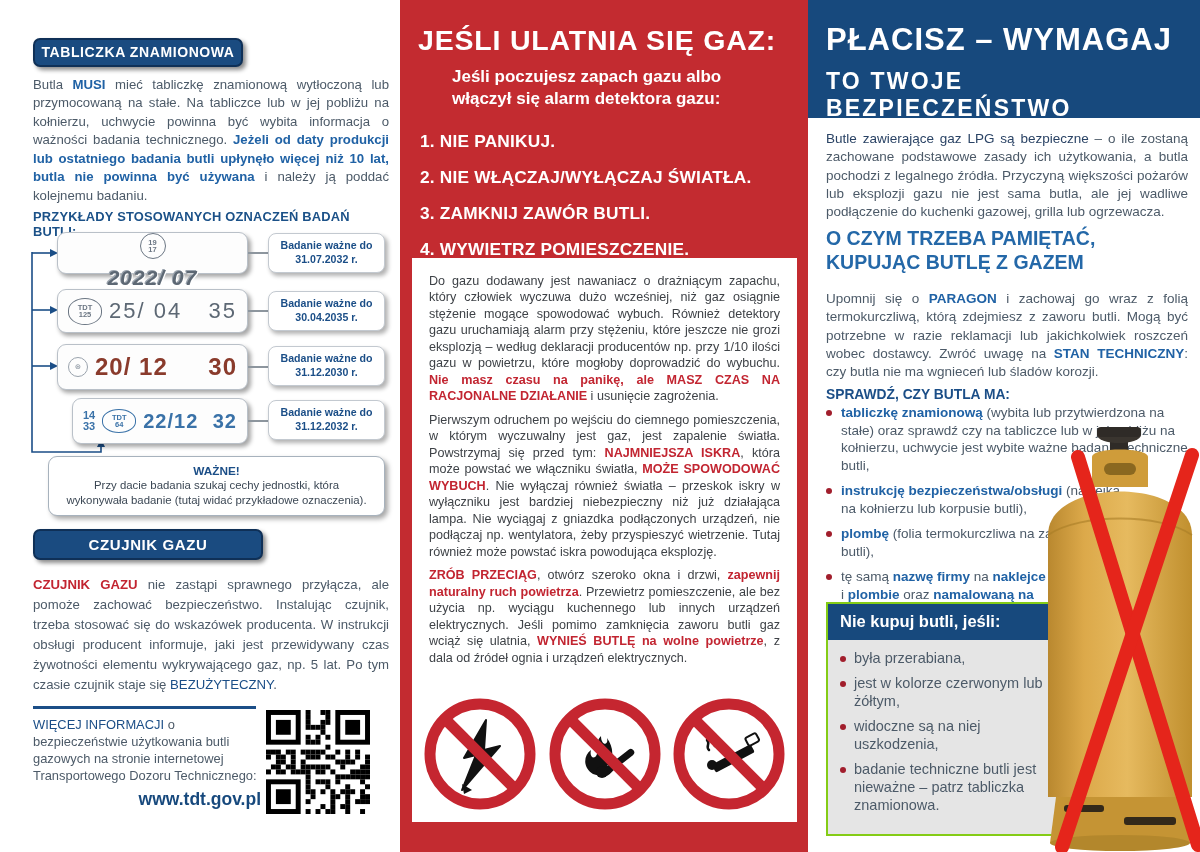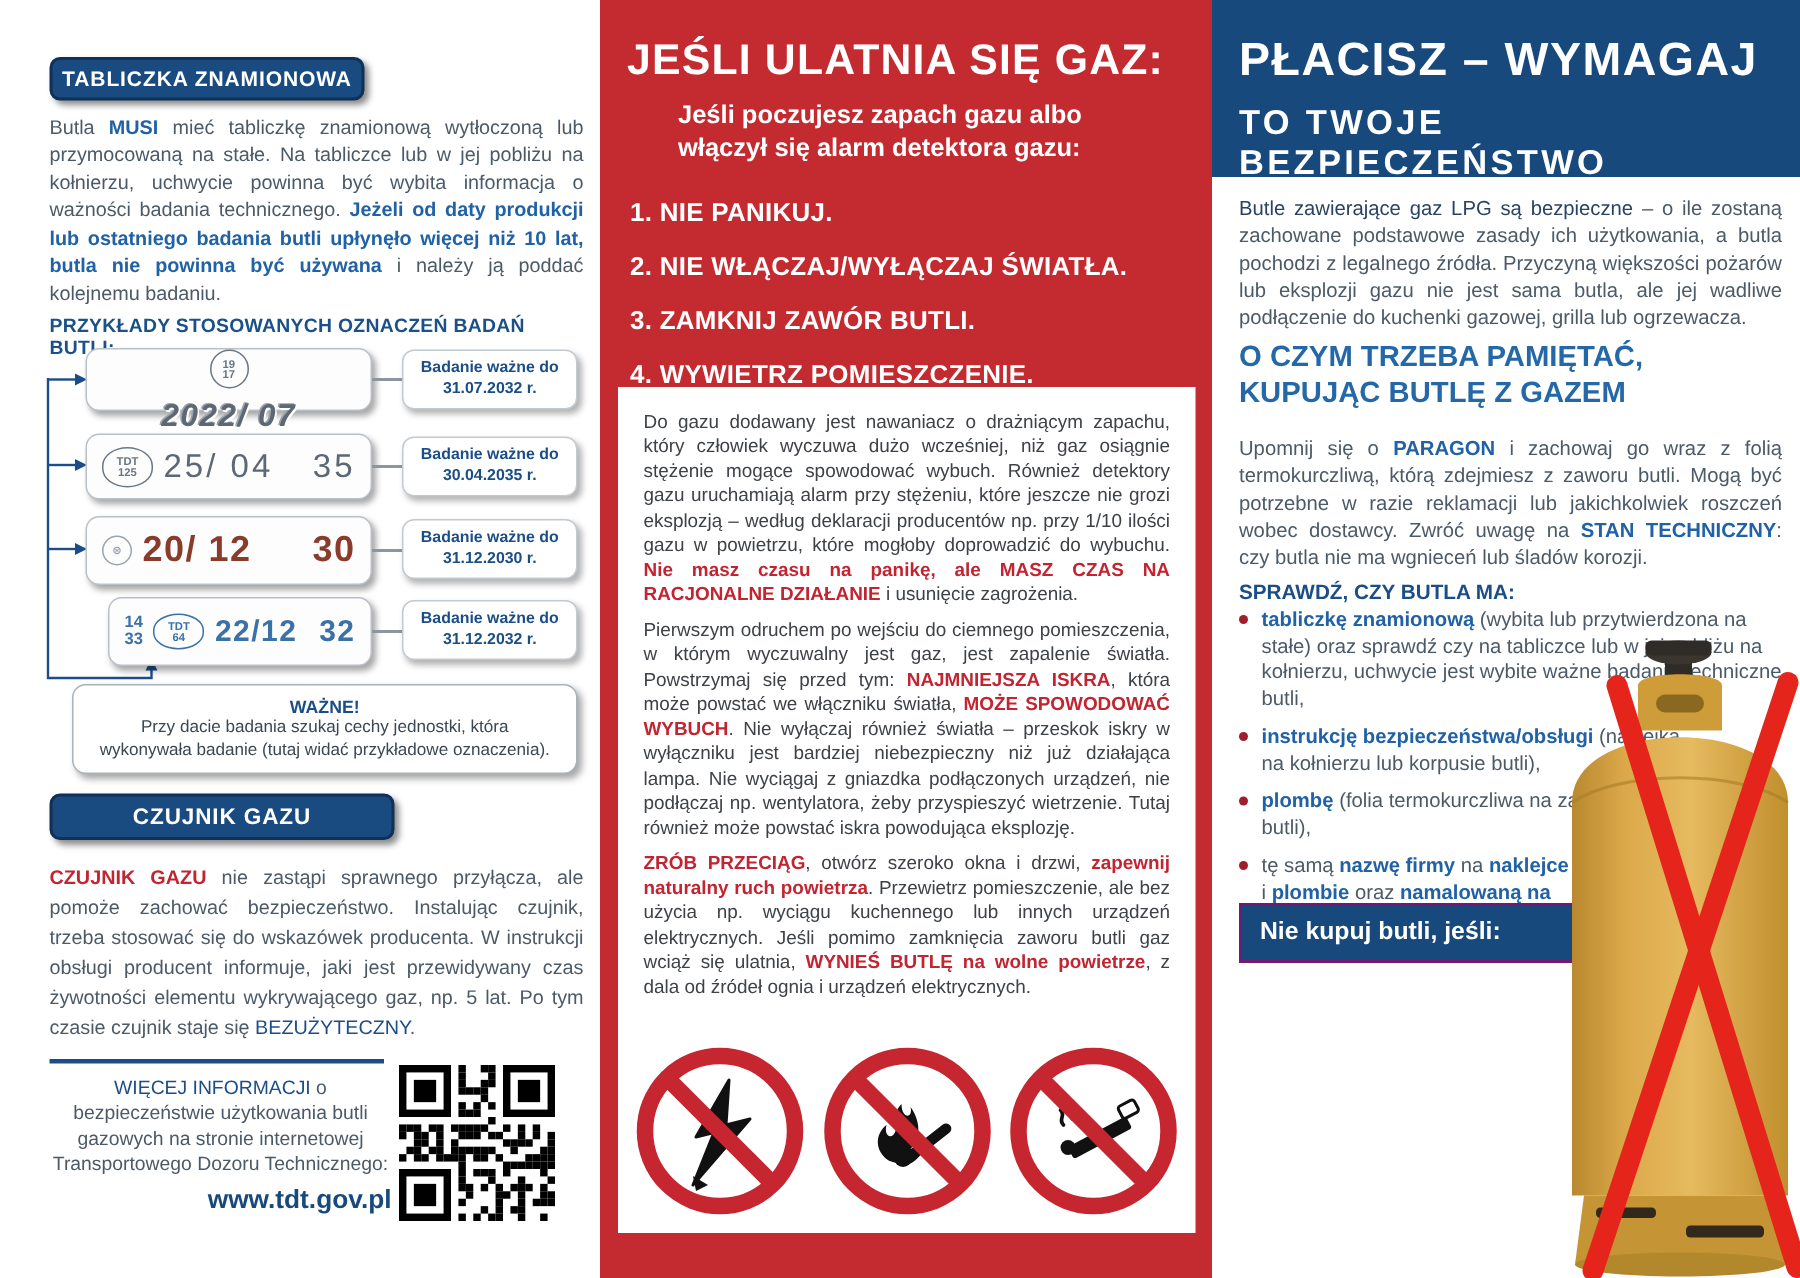--- a/index.html
+++ b/index.html
@@ -42,21 +42,21 @@
   .frac { color:#3a72a8; font-weight:800; font-size:11px; line-height:1; text-align:center; }
 
   #wazne-box { left:48px; top:456px; width:337px; height:60px; background:#fff;
                border:1.5px solid #a7b2bd; border-radius:9px; box-shadow:3px 3px 5px rgba(0,0,0,.35);
                text-align:center; padding-top:7px; }
   #wazne-box .t { font-size:11.8px; font-weight:bold; color:#1b4e87; }
   #wazne-box .x { font-size:11.4px; color:#3b4754; line-height:1.3; padding:0 14px; }
 
   #left-p2 { left:33px; top:575px; width:356px; line-height:1.52; }
   #divider { left:33px; top:706px; width:223px; height:2.5px; background:#1b4e87; }
-  #info-p  { left:33px; top:716px; width:228px; font-size:12.9px; line-height:1.32; text-align:center; color:#4c5a68; }
+  #info-p  { left:33px; top:716px; width:228px; font-size:12.9px; line-height:1.32; text-align:left; color:#4c5a68; }
   #tdt-url { left:33px; top:789px; width:228px; text-align:right; font-size:17.5px; font-weight:800; color:#17497d; }
   #qr { left:266px; top:710px; width:104px; height:104px; }
 
   
   #mid { left:400px; top:0; width:408px; height:852px; background:#c32b30; }
   #mid-title { left:418px; top:24px; width:380px; color:#fff; font-size:28.5px; font-weight:800; letter-spacing:.8px; }
   #mid-sub   { left:452px; top:66px; width:330px; color:#fff; font-size:17px; font-weight:600; line-height:1.3; }
   .step { left:420px; width:380px; color:#fff; font-size:17.3px; font-weight:800; letter-spacing:.2px; }
   #step0{top:131px;} #step1{top:167px;} #step2{top:203px;} #step3{top:239px;}
   #mid-box { left:412px; top:258px; width:385px; height:564px; background:#fff; padding:15px 17px 0 17px; }
@@ -72,21 +72,21 @@
   #right-h2 { left:826px; top:226px; width:366px; font-size:19.5px; font-weight:800; color:#2468a8; line-height:1.25; }
   #right-p2 { left:826px; top:290px; width:362px; font-size:13.5px; line-height:1.36; }
   #right-h3 { left:826px; top:387px; width:362px; font-size:13.8px; font-weight:800; color:#1b4e87; }
   #checks { left:826px; top:404px; width:366px; list-style:none; }
   #checks li { position:relative; padding-left:15px; margin-bottom:8px; color:#4c5a68;
                font-size:13.5px; line-height:1.3; }
   #checks li::before { content:""; position:absolute; left:0; top:6px; width:6px; height:6px;
                        border-radius:50%; background:#a11e2c; }
   #checks li:nth-child(2){ width:300px; } #checks li:nth-child(3){ width:280px; }
   #checks li:nth-child(4){ width:226px; }
-  #warn-box { left:826px; top:602px; width:236px; border:2px solid #701a75; background:#e5e5e5; }
+  #warn-box { left:826px; top:602px; width:236px; border:2px solid #84cc16; background:#e5e5e5; }
   #warn-head { background:#17497d; color:#fff; font-size:16.5px; font-weight:800;
                padding:8px 12px 9px 12px; }
   #warn-list { list-style:none; padding:10px 10px 12px 12px; }
   #warn-list li { position:relative; padding-left:14px; margin-bottom:7px; color:#4c5a68;
                   font-size:14.5px; line-height:1.24; }
   #warn-list li::before { content:""; position:absolute; left:0; top:6px; width:6px; height:6px;
                           border-radius:50%; background:#a11e2c; }
   #cylinder { left:1040px; top:425px; width:160px; height:427px; }
   #tree { left:0; top:0; width:400px; height:852px; pointer-events:none; }
 </style>
@@ -380,20 +380,26 @@
 
 <ul id="checks" class="abs">
   <li><span class="b-blue">tabliczkę znamionową</span><span> (wybita lub przytwierdzona na stałe) oraz sprawdź czy na tabliczce lub w jej pobliżu na kołnierzu, uchwycie jest wybite ważne badanie techniczne butli,</span></li>
   <li><span class="b-blue">instrukcję bezpieczeństwa/obsługi</span><span> (naklejka na kołnierzu lub korpusie butli),</span></li>
   <li><span class="b-blue">plombę</span><span> (folia termokurczliwa na zaworze butli),</span></li>
   <li><span>tę samą </span><span class="b-blue">nazwę firmy</span><span> na </span><span class="b-blue">naklejce</span><span> i </span><span class="b-blue">plombie</span><span> oraz </span><span class="b-blue">namalowaną na butli</span><span>.</span></li>
 </ul>
 
 <div id="warn-box" class="abs">
   <div id="warn-head">Nie kupuj butli, jeśli:</div>
+  <ul id="warn-list">
+    <li>była przerabiana,</li>
+    <li>jest w kolorze czerwonym lub żółtym,</li>
+    <li>widoczne są na niej uszkodzenia,</li>
+    <li>badanie techniczne butli jest nieważne – patrz tabliczka znamionowa.</li>
+  </ul>
 </div>
 
 <svg id="cylinder" class="abs" viewBox="0 0 160 427">
   <defs>
     <linearGradient id="bodyGrad" x1="0" y1="0" x2="1" y2="0">
       <stop offset="0" stop-color="#b9882f"></stop>
       <stop offset="0.25" stop-color="#dca94a"></stop>
       <stop offset="0.55" stop-color="#e6ba5f"></stop>
       <stop offset="1" stop-color="#c08f2e"></stop>
     </linearGradient>

